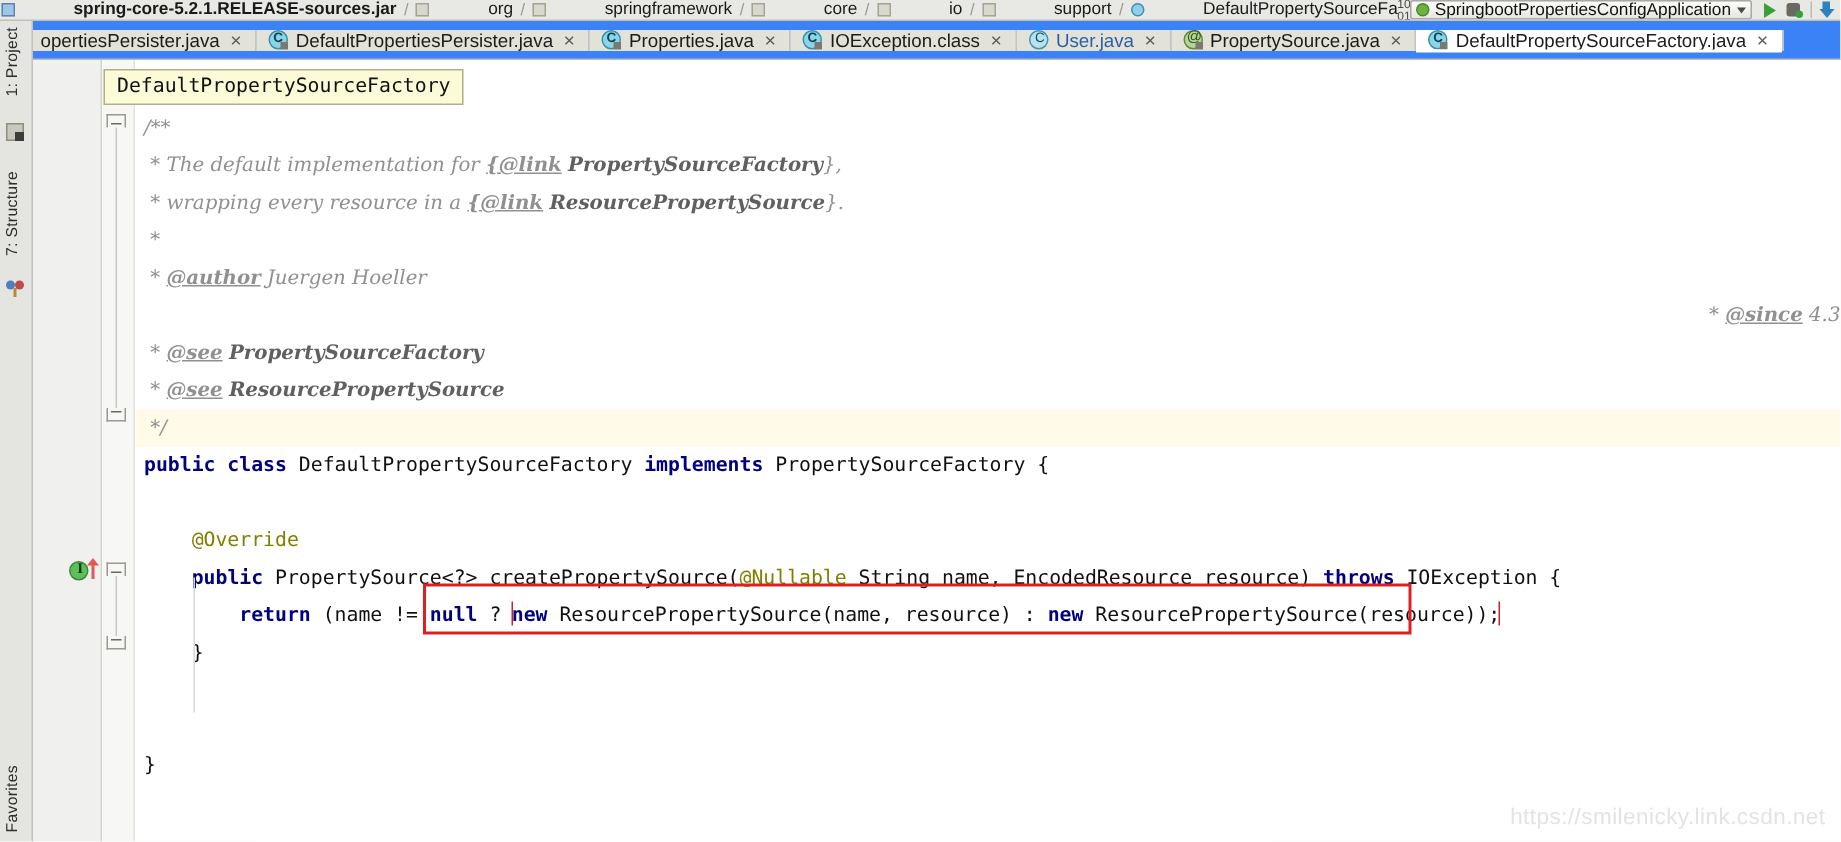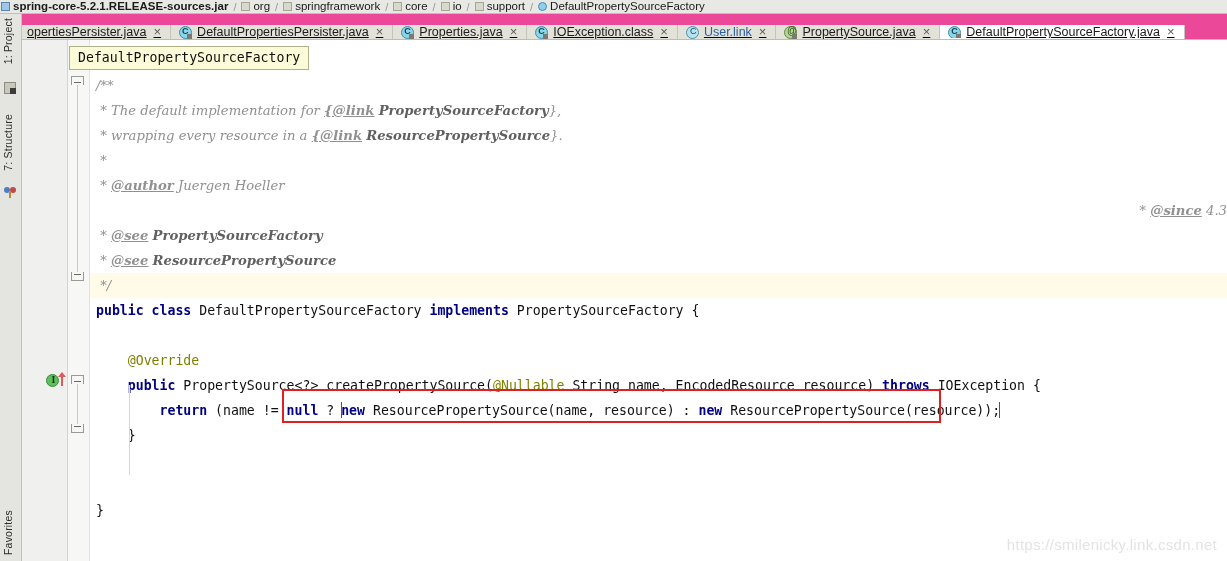--- a/index.html
+++ b/index.html
@@ -24,21 +24,21 @@
   .crumb { display: flex; align-items: center; white-space: nowrap; padding: 0 1px; }
   .crumb-ico {
     width: 9px; height: 9px; margin-right: 3px; flex: none;
     background: #b9d4ea; border: 1px solid #7d9fba;
   }
   .crumb-ico.jar { background: #9fc6e8; border-color: #5a86ad; }
   .crumb-ico.pkg { background: #d8d8cc; border-color: #a5a594; }
   .crumb-ico.cls {
     background: #8fd0e8; border: 1px solid #3f8fae; border-radius: 50%;
   }
-  .crumb-txt { font-size: 11.5px; line-height: 13px; }
+  .crumb-txt { font-size: 11.5px; line-height: 13px; margin-left: 36px; }
   .crumb-txt.bold { font-weight: bold; }
   .crumb-sep { color: #9a9a92; margin: 0 4px; font-size: 11px; }
 
   .nav-right { margin-left: auto; display: flex; align-items: center; height: 14px; }
   .run-cfg {
     display: flex; align-items: center; height: 13px;
     border: 1px solid #a9a9a2; border-radius: 2px;
     background: linear-gradient(#fdfdfb, #e6e6e0);
     padding: 0 3px; margin-right: 4px; white-space: nowrap;
   }
@@ -75,25 +75,24 @@
     content: ""; position: absolute; left: 2px; top: 6px;
     border-left: 5px solid transparent; border-right: 5px solid transparent;
     border-top: 6px solid #2f7fc1;
   }
   .nav-div { width: 1px; height: 11px; background: #bcbcb5; margin: 0 3px; }
   .misc-ico { font-size: 8px; color: #4a4a44; line-height: 8px; text-align: center; }
 
   
   .tabbar {
     position: absolute; top: 14px; left: 22px; width: 1205px; height: 26px;
-    background: #ec4899;
-    display: flex; align-items: flex-end;
+    background: #3b82f6;
+    display: flex; align-items: center;
     border-bottom: 1px solid #bdbdb6;
     overflow: hidden;
-    text-decoration: underline;
   }
   .tab {
     display: flex; align-items: center; gap: 5px;
     padding: 0 9px 0 8px;
     border-right: 1px solid #c4c4bd;
     background: #e2e2d8;
     font-size: 12.5px; color: #1b1b1b;
     white-space: nowrap; position: relative;
   }
   .tab.first { padding-left: 5px; }
@@ -304,20 +303,32 @@
         <span class="crumb">
           <span class="crumb-ico pkg"></span>
           <span class="crumb-txt">support</span>
         </span>
         <span class="crumb-sep">/</span>
         <span class="crumb">
           <span class="crumb-ico cls"></span>
           <span class="crumb-txt">DefaultPropertySourceFactory</span>
         </span>
       </div>
+    <div class="nav-right">
+      <div class="misc-ico">10<br>01</div>
+      <div class="run-cfg">
+        <span class="spring-ico"></span>
+        <span class="cfg-name">SpringbootPropertiesConfigApplication</span>
+        <span class="caret-dn"></span>
+      </div>
+      <div class="tool-ico ico-run"></div>
+      <div class="tool-ico ico-debug"></div>
+      <div class="nav-div"></div>
+      <div class="tool-ico ico-down"></div>
+    </div>
   </div>
 
   <div class="stripe">
     <div class="stripe-btn" style="top:4px;">1: Project</div>
     <div class="stripe-ico ico-project" style="top:68px;"></div>
     <div class="stripe-btn" style="top:100px;">7: Structure</div>
     <div class="stripe-ico ico-struct" style="top:172px;">
       <span class="ico-struct-stem"></span>
     </div>
     <div class="stripe-btn" style="bottom:2px;height:52px;overflow:hidden;">Favorites</div>
@@ -338,21 +349,21 @@
         <span class="tab-label">Properties.java</span>
         <span class="tab-close">×</span>
       </div>
       <div class="tab">
         <span class="tab-ico cls"></span>
         <span class="tab-label">IOException.class</span>
         <span class="tab-close">×</span>
       </div>
       <div class="tab">
         <span class="tab-ico plain"></span>
-        <span class="tab-label blue">User.link</span>
+        <span class="tab-label blue">User.java</span>
         <span class="tab-close">×</span>
       </div>
       <div class="tab">
         <span class="tab-ico ann"></span>
         <span class="tab-label">PropertySource.java</span>
         <span class="tab-close">×</span>
       </div>
       <div class="tab active">
         <span class="tab-ico cls"></span>
         <span class="tab-label">DefaultPropertySourceFactory.java</span>

